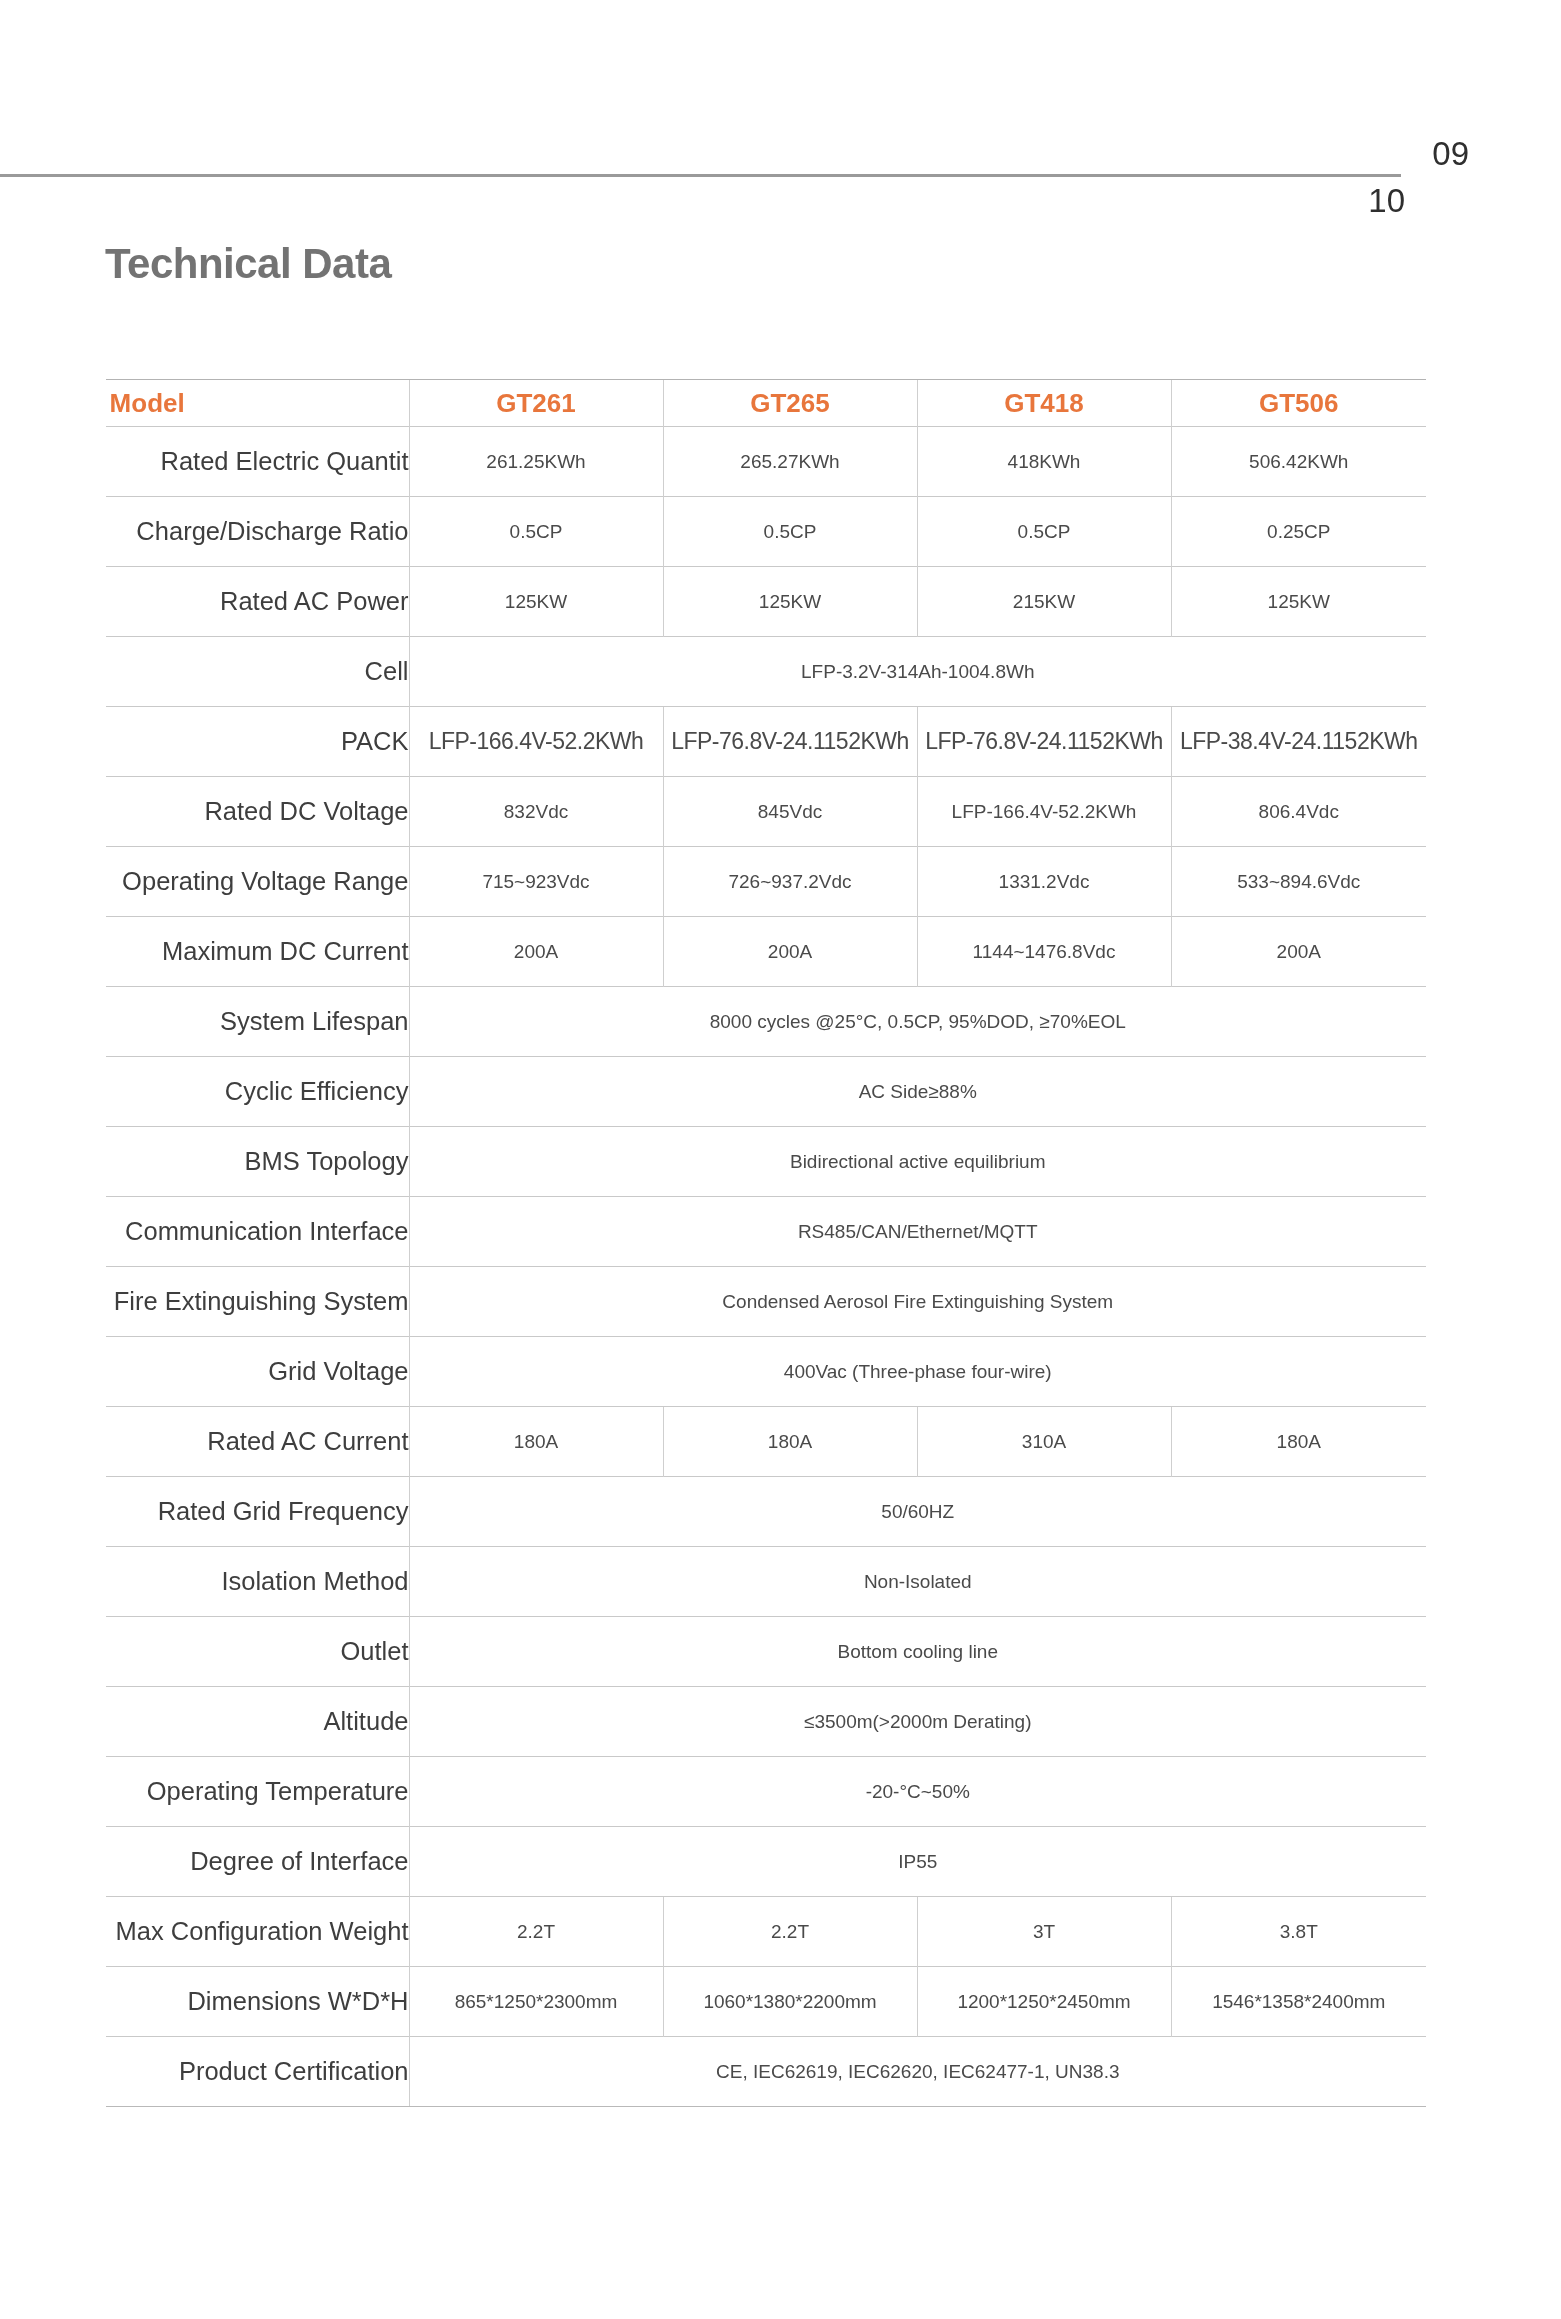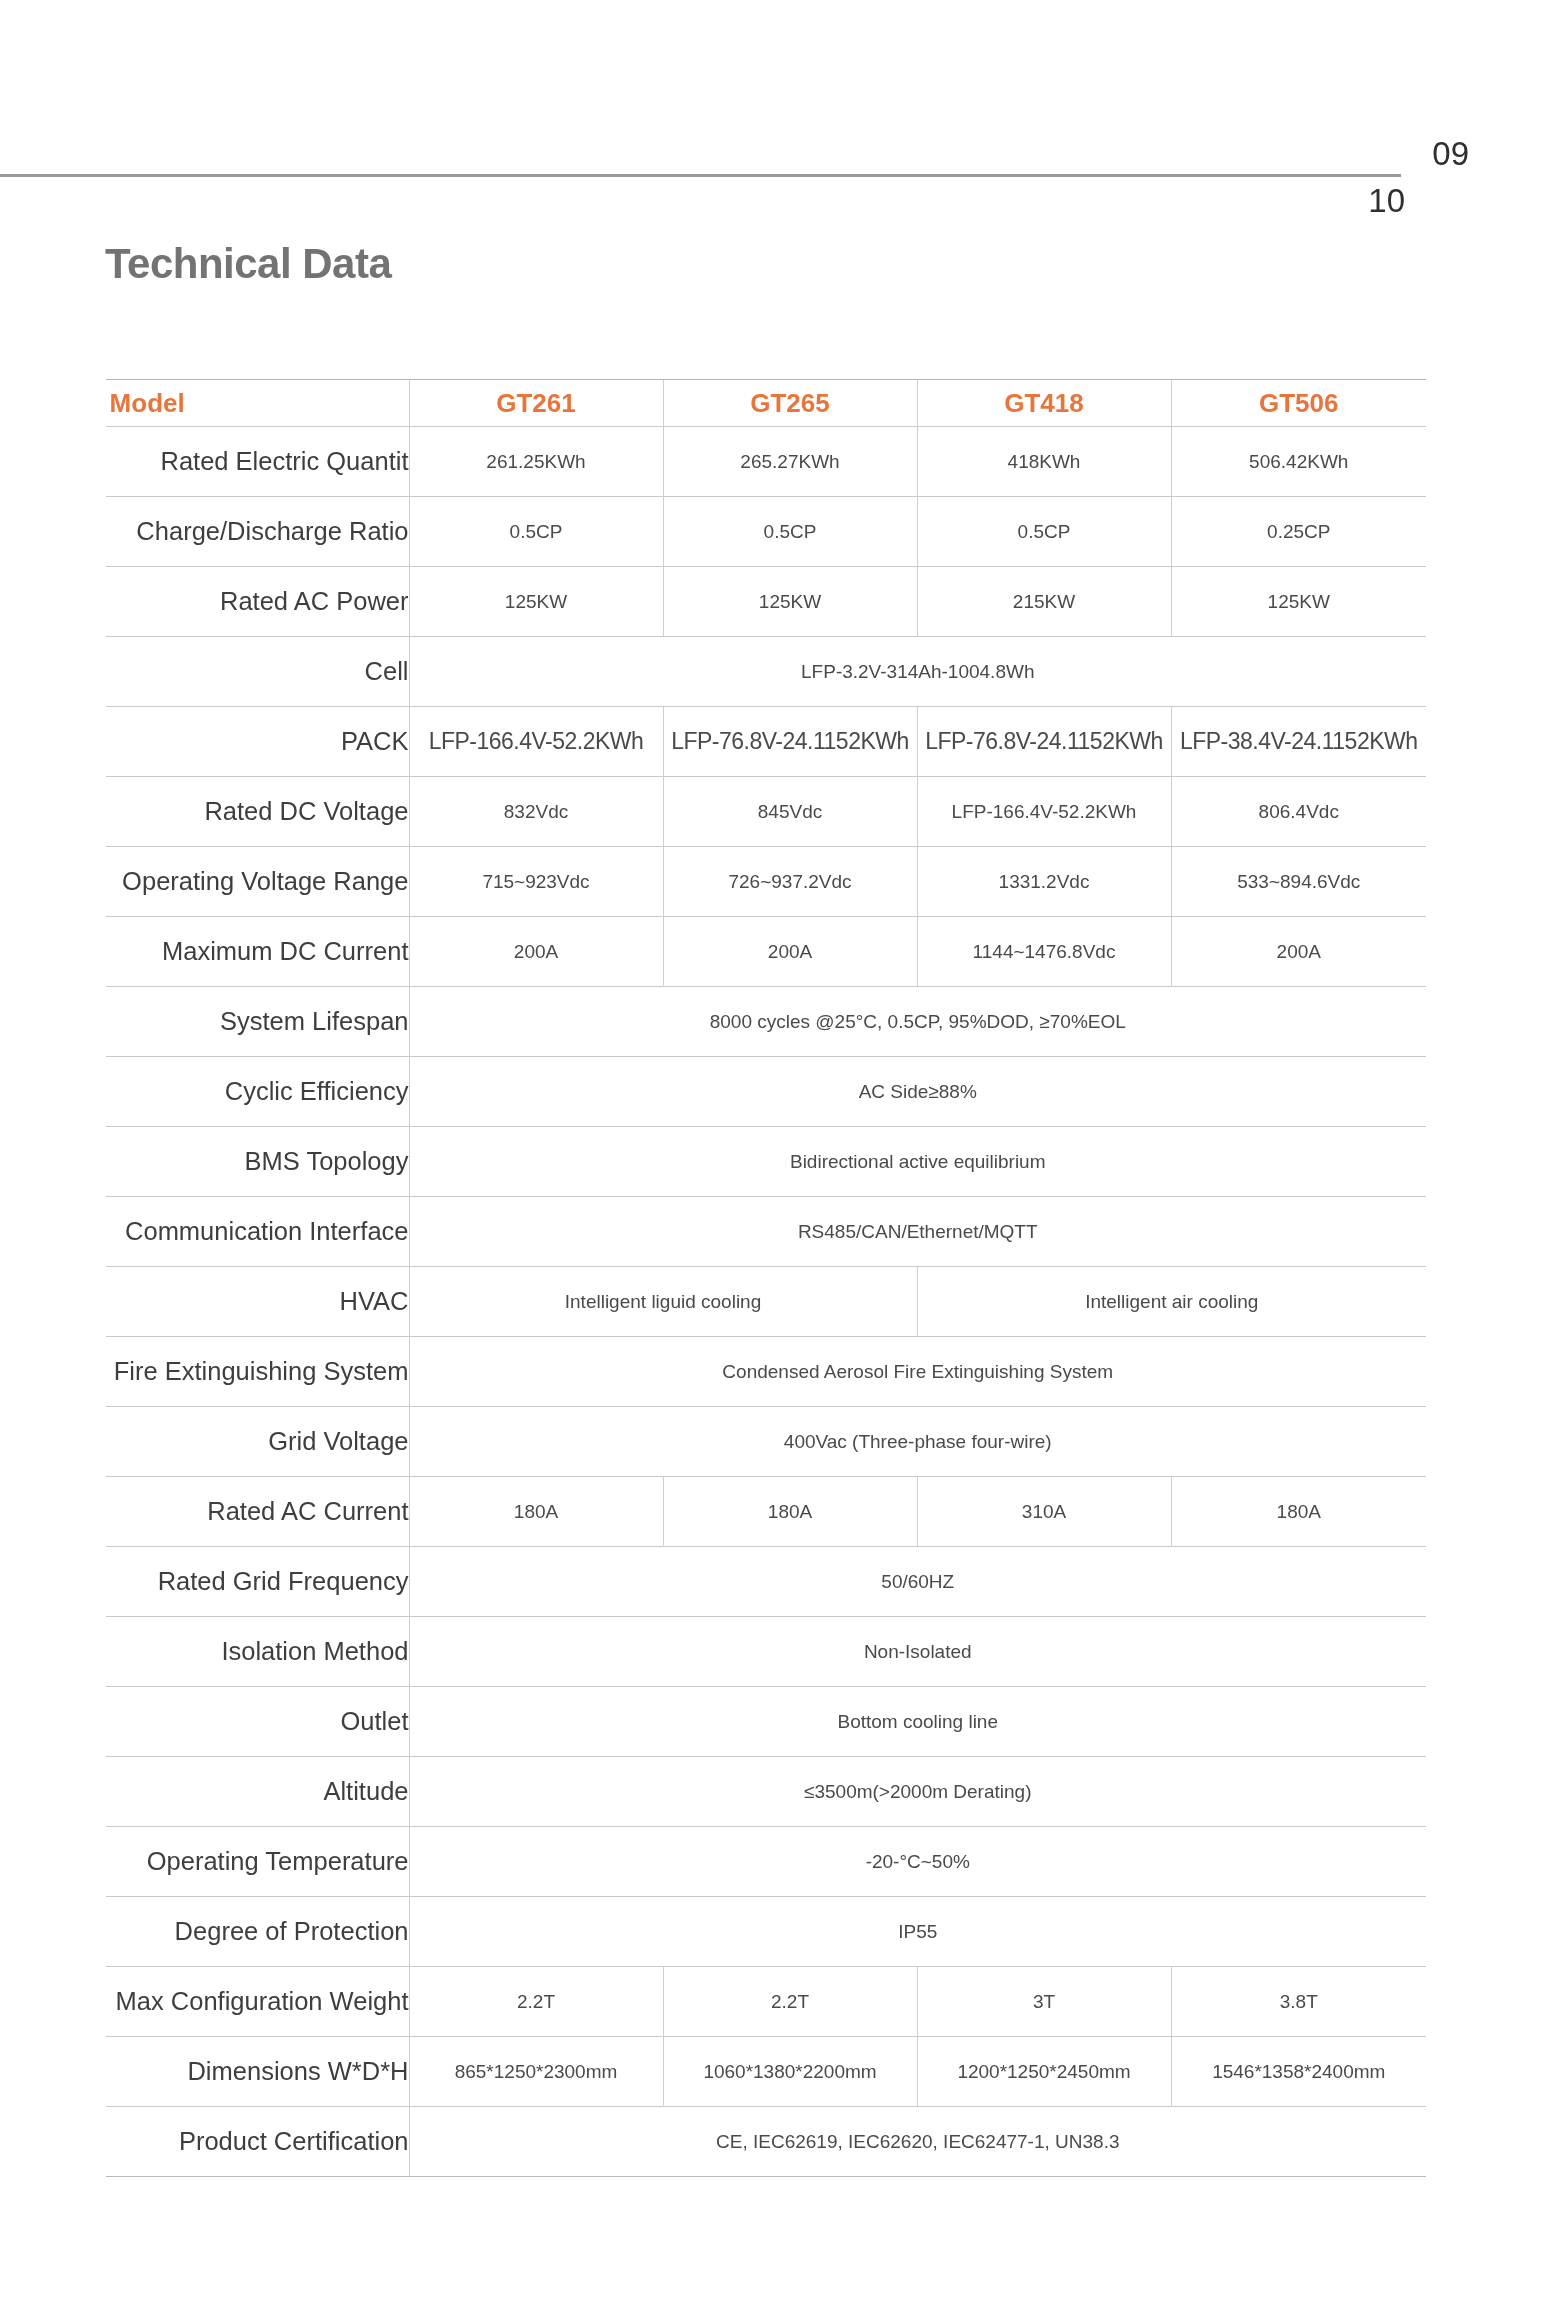--- a/index.html
+++ b/index.html
@@ -148,25 +148,20 @@
     </tr>
     <tr>
       <td class="label">BMS Topology</td>
       <td class="value" colspan="4">Bidirectional active equilibrium</td>
     </tr>
     <tr>
       <td class="label">Communication Interface</td>
       <td class="value" colspan="4">RS485/CAN/Ethernet/MQTT</td>
     </tr>
     <tr>
-      <td class="label">HVAC</td>
-      <td class="value" colspan="2">Intelligent liguid cooling</td>
-      <td class="value" colspan="2">Intelligent air cooling</td>
-    </tr>
-    <tr>
       <td class="label">Fire Extinguishing System</td>
       <td class="value" colspan="4">Condensed Aerosol Fire Extinguishing System</td>
     </tr>
     <tr>
       <td class="label">Grid Voltage</td>
       <td class="value" colspan="4">400Vac (Three-phase four-wire)</td>
     </tr>
     <tr>
       <td class="label">Rated AC Current</td>
       <td class="value">180A</td>
@@ -188,21 +183,21 @@
     </tr>
     <tr>
       <td class="label">Altitude</td>
       <td class="value" colspan="4">≤3500m(&gt;2000m Derating)</td>
     </tr>
     <tr>
       <td class="label">Operating Temperature</td>
       <td class="value" colspan="4">-20-°C~50%</td>
     </tr>
     <tr>
-      <td class="label">Degree of Protection</td>
+      <td class="label">Degree of Interface</td>
       <td class="value" colspan="4">IP55</td>
     </tr>
     <tr>
       <td class="label">Max Configuration Weight</td>
       <td class="value">2.2T</td>
       <td class="value">2.2T</td>
       <td class="value">3T</td>
       <td class="value">3.8T</td>
     </tr>
     <tr>

